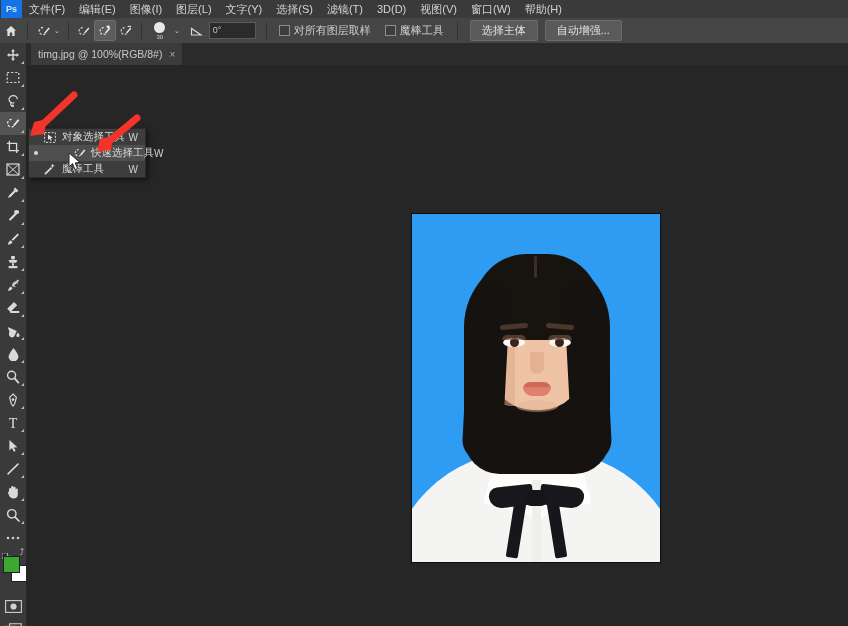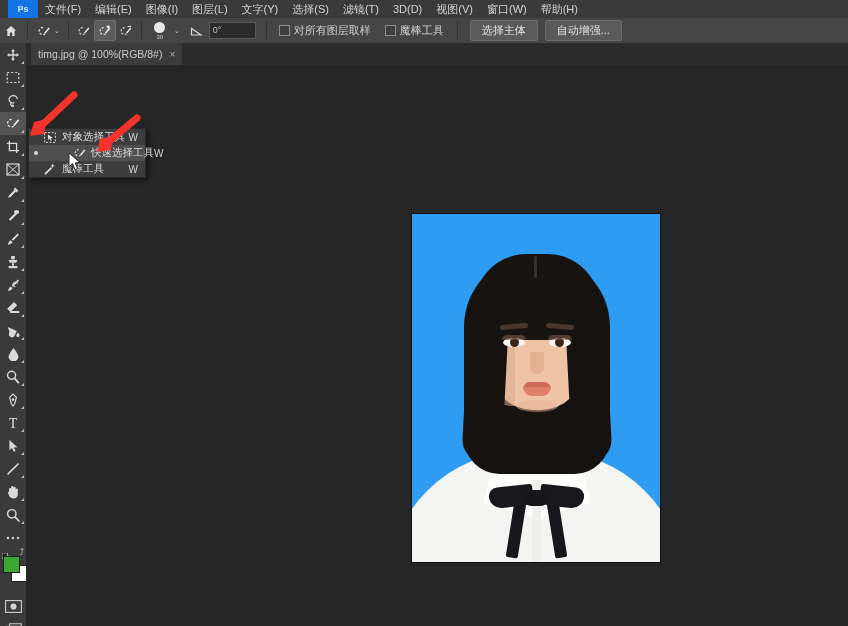--- a/index.html
+++ b/index.html
@@ -4,21 +4,21 @@
 <style>
   html,body{margin:0;padding:0;background:#1e1e1e;}
   body{width:848px;height:626px;overflow:hidden;
        font-family:"Liberation Sans","DejaVu Sans",sans-serif;
        -webkit-font-smoothing:antialiased;}
   .app{position:relative;width:848px;height:626px;background:#232323;}
 
   
   .menubar{position:absolute;left:0;top:0;width:848px;height:18px;
            background:#3a3a3a;display:flex;align-items:center;}
-  .ps-logo{width:30px;height:18px;margin-left:8px;background:#1473e6;
+  .ps-logo{width:21px;height:18px;margin-left:1px;background:#1473e6;
            display:flex;align-items:center;justify-content:center;
            color:#cfe6ff;font-size:9px;font-weight:bold;}
   .menu-item{color:#d4d4d4;font-size:11px;padding:8px 7px;line-height:18px;
              white-space:nowrap;cursor:default;}
 
   
   .optionsbar{position:absolute;left:0;top:18px;width:848px;height:25px;
               background:#454545;display:flex;align-items:center;
               border-bottom:1px solid #2d2d2d;}
   .ob-sep{width:1px;height:17px;background:#333;margin:0 5px;}

